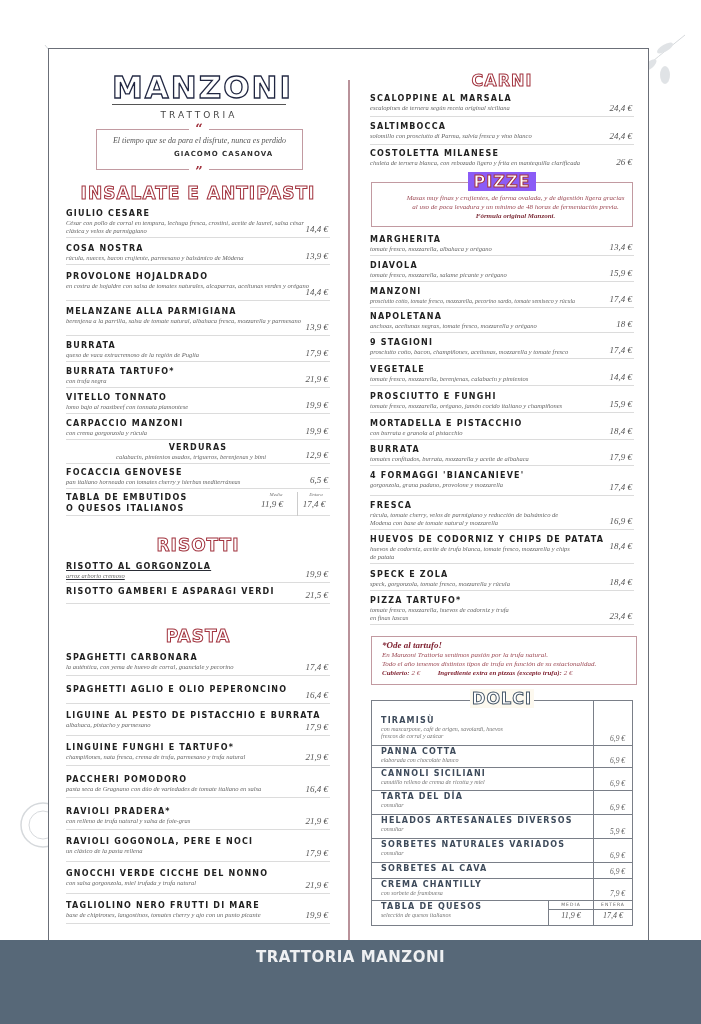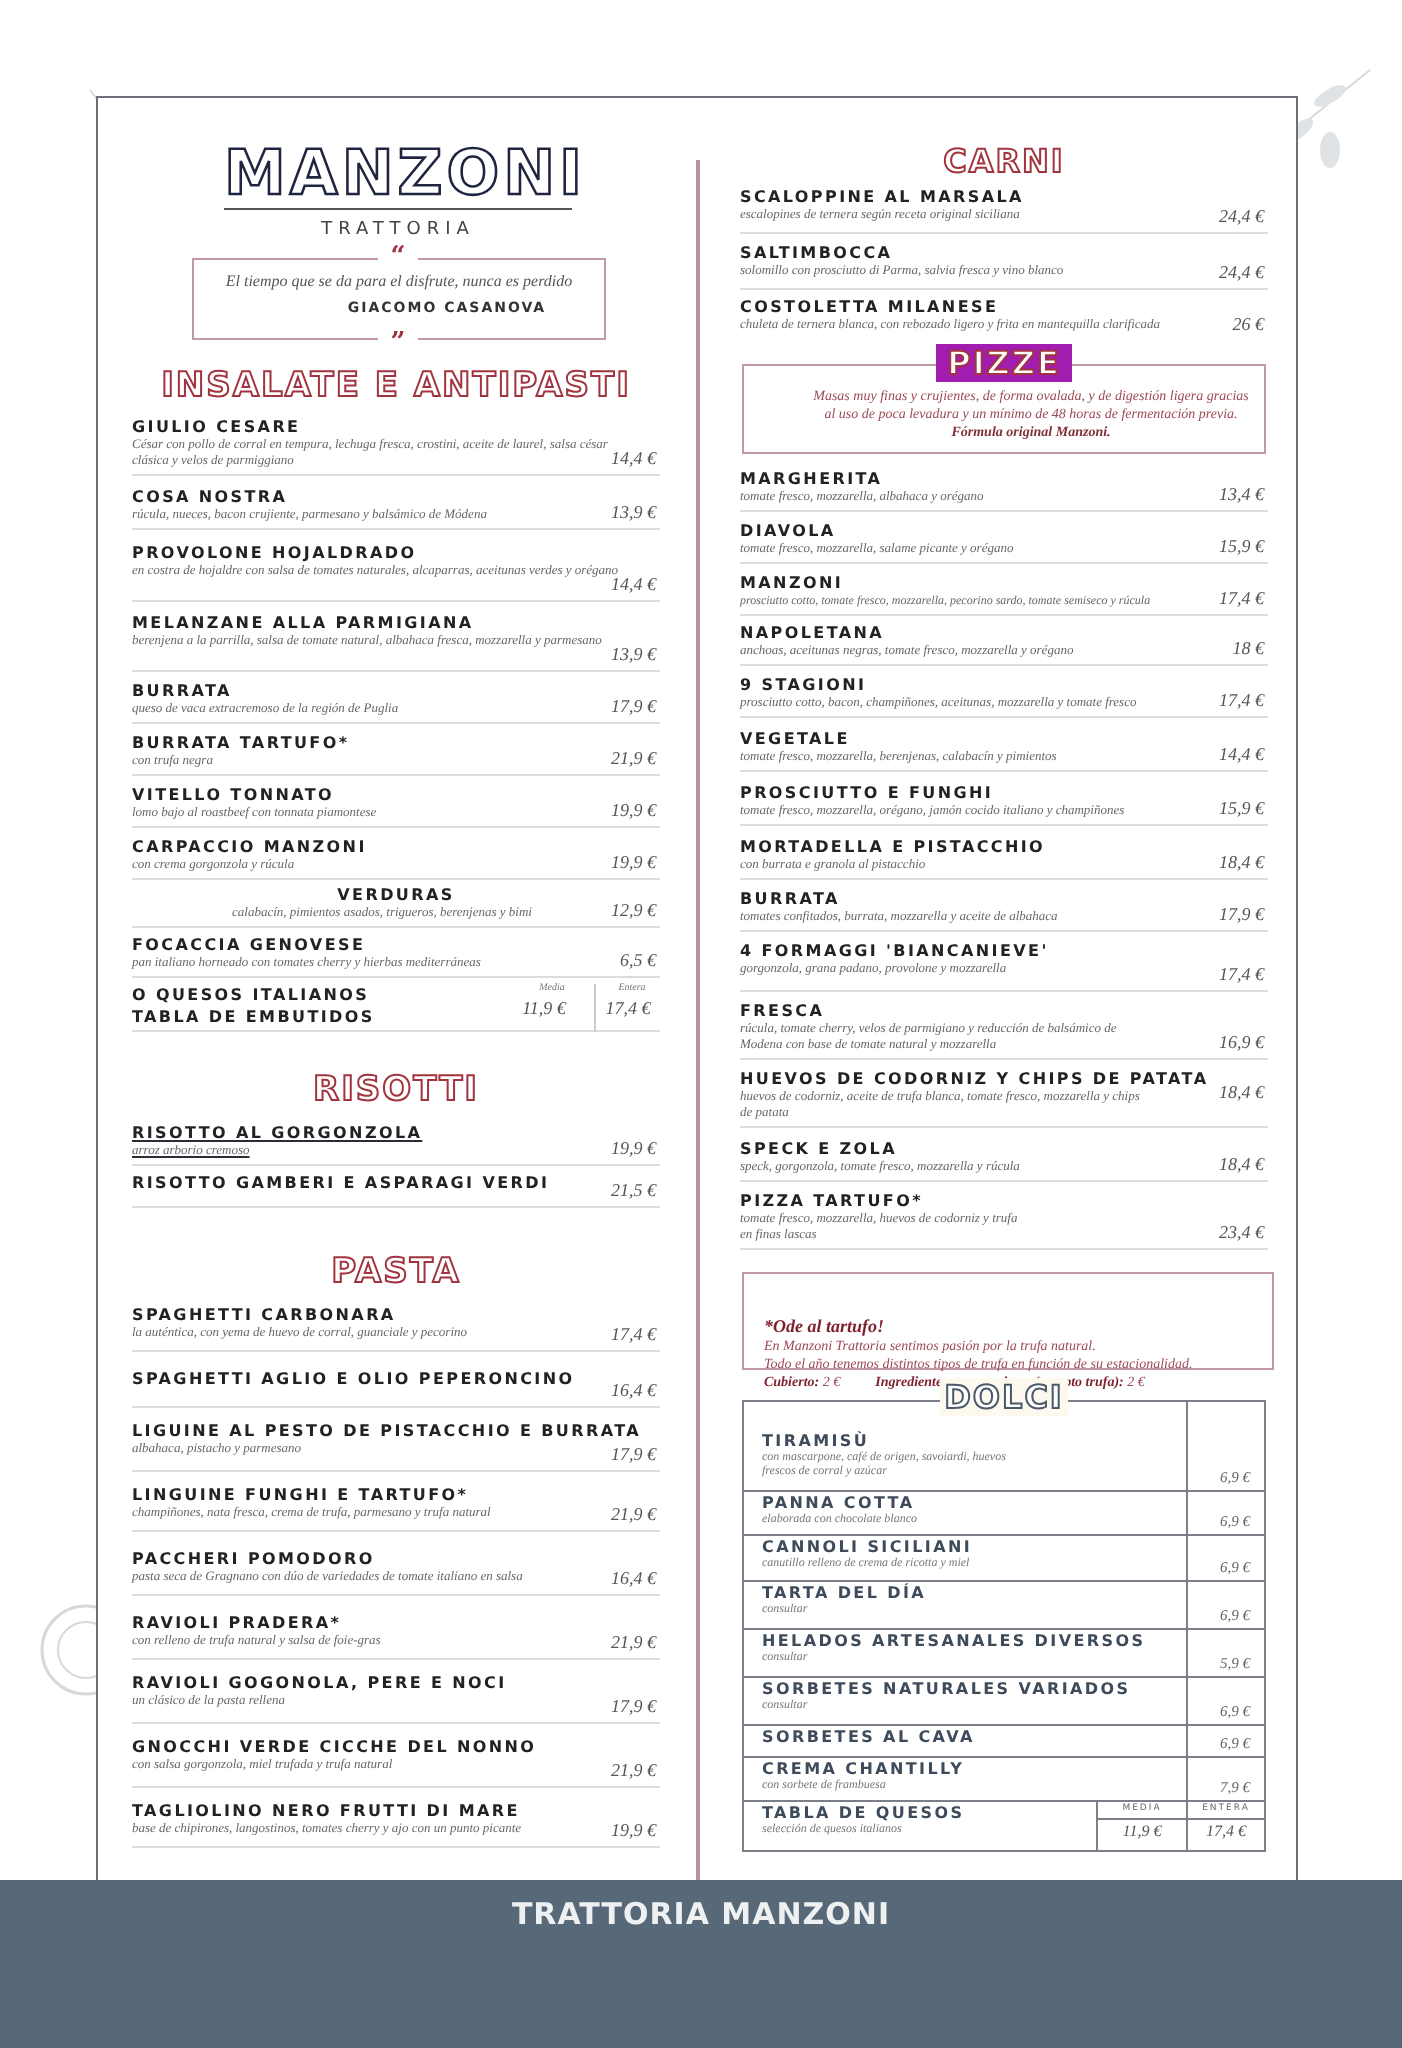--- a/index.html
+++ b/index.html
@@ -72,21 +72,21 @@
     position: absolute; left: 371px; top: 182px; width: 262px; height: 45px; border: 1px solid #c29aa1;
   }
   .pizze-text {
     position: absolute; left: 371px; top: 194px; width: 262px; text-align: center;
     font-family: "Liberation Serif", serif; font-style: italic; font-size: 7px; color: #9c4a55; line-height: 9px; padding-left: 27px;
   }
   .pizze-text .strong { font-weight: bold; color: #7e2f3a; }
 
   .truffle-box {
     position: absolute; left: 371px; top: 636px; width: 266px; height: 49px; border: 1px solid #c29aa1;
-    padding: 21px 10px;
+    padding: 3px 10px;
     font-family: "Liberation Serif", serif; font-style: italic; color: #9c4a55; font-size: 7px; line-height: 9px;
   }
   .truffle-box .t-title { font-weight: bold; color: #7e1f2e; font-size: 9px; line-height: 11px; }
   .truffle-box .t-bold { font-weight: bold; color: #7e1f2e; }
 
   .dolci-box {
     position: absolute; left: 371px; top: 700px; width: 262px; height: 226px; border: 1px solid #7a7f88;
   }
   .dolci-pricecol { position: absolute; left: 593px; top: 700px; width: 1px; height: 226px; background: #7a7f88; }
   .dolci-item { position: absolute; left: 371px; width: 262px; border-bottom: 1px solid #7a7f88; padding-left: 10px; }
@@ -201,22 +201,22 @@
   <div class="name">VERDURAS</div>
   <div class="desc">calabacín, pimientos asados, trigueros, berenjenas y bimi</div>
   <div class="price">12,9 €</div>
 </div>
 <div class="item left-item" style="top:467px;height:22px;">
   <div class="name">FOCACCIA GENOVESE</div>
   <div class="desc">pan italiano horneado con tomates cherry y hierbas mediterráneas</div>
   <div class="price">6,5 €</div>
 </div>
 <div class="item left-item" style="top:492px;height:24px;">
+  <div class="name">TABLA DE EMBUTIDOS</div>
   <div class="name">O QUESOS ITALIANOS</div>
-  <div class="name">TABLA DE EMBUTIDOS</div>
   <div style="position:absolute;left:196px;top:0;width:28px;text-align:center;font-family:'Liberation Serif',serif;font-style:italic;font-size:5px;color:#777;">Media</div>
   <div style="position:absolute;left:188px;top:7px;width:36px;text-align:center;font-family:'Liberation Serif',serif;font-style:italic;font-size:9px;color:#555;">11,9 €</div>
   <div style="position:absolute;left:231px;top:0;width:1px;height:24px;background:#ccc;"></div>
   <div style="position:absolute;left:236px;top:0;width:28px;text-align:center;font-family:'Liberation Serif',serif;font-style:italic;font-size:5px;color:#777;">Entera</div>
   <div style="position:absolute;left:232px;top:7px;width:32px;text-align:center;font-family:'Liberation Serif',serif;font-style:italic;font-size:9px;color:#555;">17,4 €</div>
 </div>
 
 <div class="section-title" style="left:66px;top:535px;width:264px;font-size:17px;">RISOTTI</div>
 <div class="item left-item" style="top:561px;height:22px;text-decoration:underline;">
   <div class="name">RISOTTO AL GORGONZOLA</div>
@@ -285,21 +285,21 @@
   <div class="desc">solomillo con prosciutto di Parma, salvia fresca y vino blanco</div>
   <div class="price">24,4 €</div>
 </div>
 <div class="item right-item" style="top:148px;height:22px;border-bottom:none;">
   <div class="name">COSTOLETTA MILANESE</div>
   <div class="desc" style="max-width:240px;white-space:nowrap;">chuleta de ternera blanca, con rebozado ligero y frita en mantequilla clarificada</div>
   <div class="price">26 €</div>
 </div>
 
 <div class="pizze-box"></div>
-<div class="section-title" style="left:468px;top:172px;width:68px;font-size:16px;background:#a21caf;">PIZZE</div>
+<div class="section-title" style="left:468px;top:172px;width:68px;font-size:16px;background:#8b5cf6;">PIZZE</div>
 <div class="pizze-text">
   <div>Masas muy finas y crujientes, de forma ovalada, y de digestión ligera gracias</div>
   <div>al uso de poca levadura y un mínimo de 48 horas de fermentación previa.</div>
   <div class="strong">Fórmula original Manzoni.</div>
 </div>
 
 <div class="item right-item" style="top:234px;height:22px;">
   <div class="name">MARGHERITA</div>
     <div class="desc">tomate fresco, mozzarella, albahaca y orégano</div>
     <div class="price">13,4 €</div>

